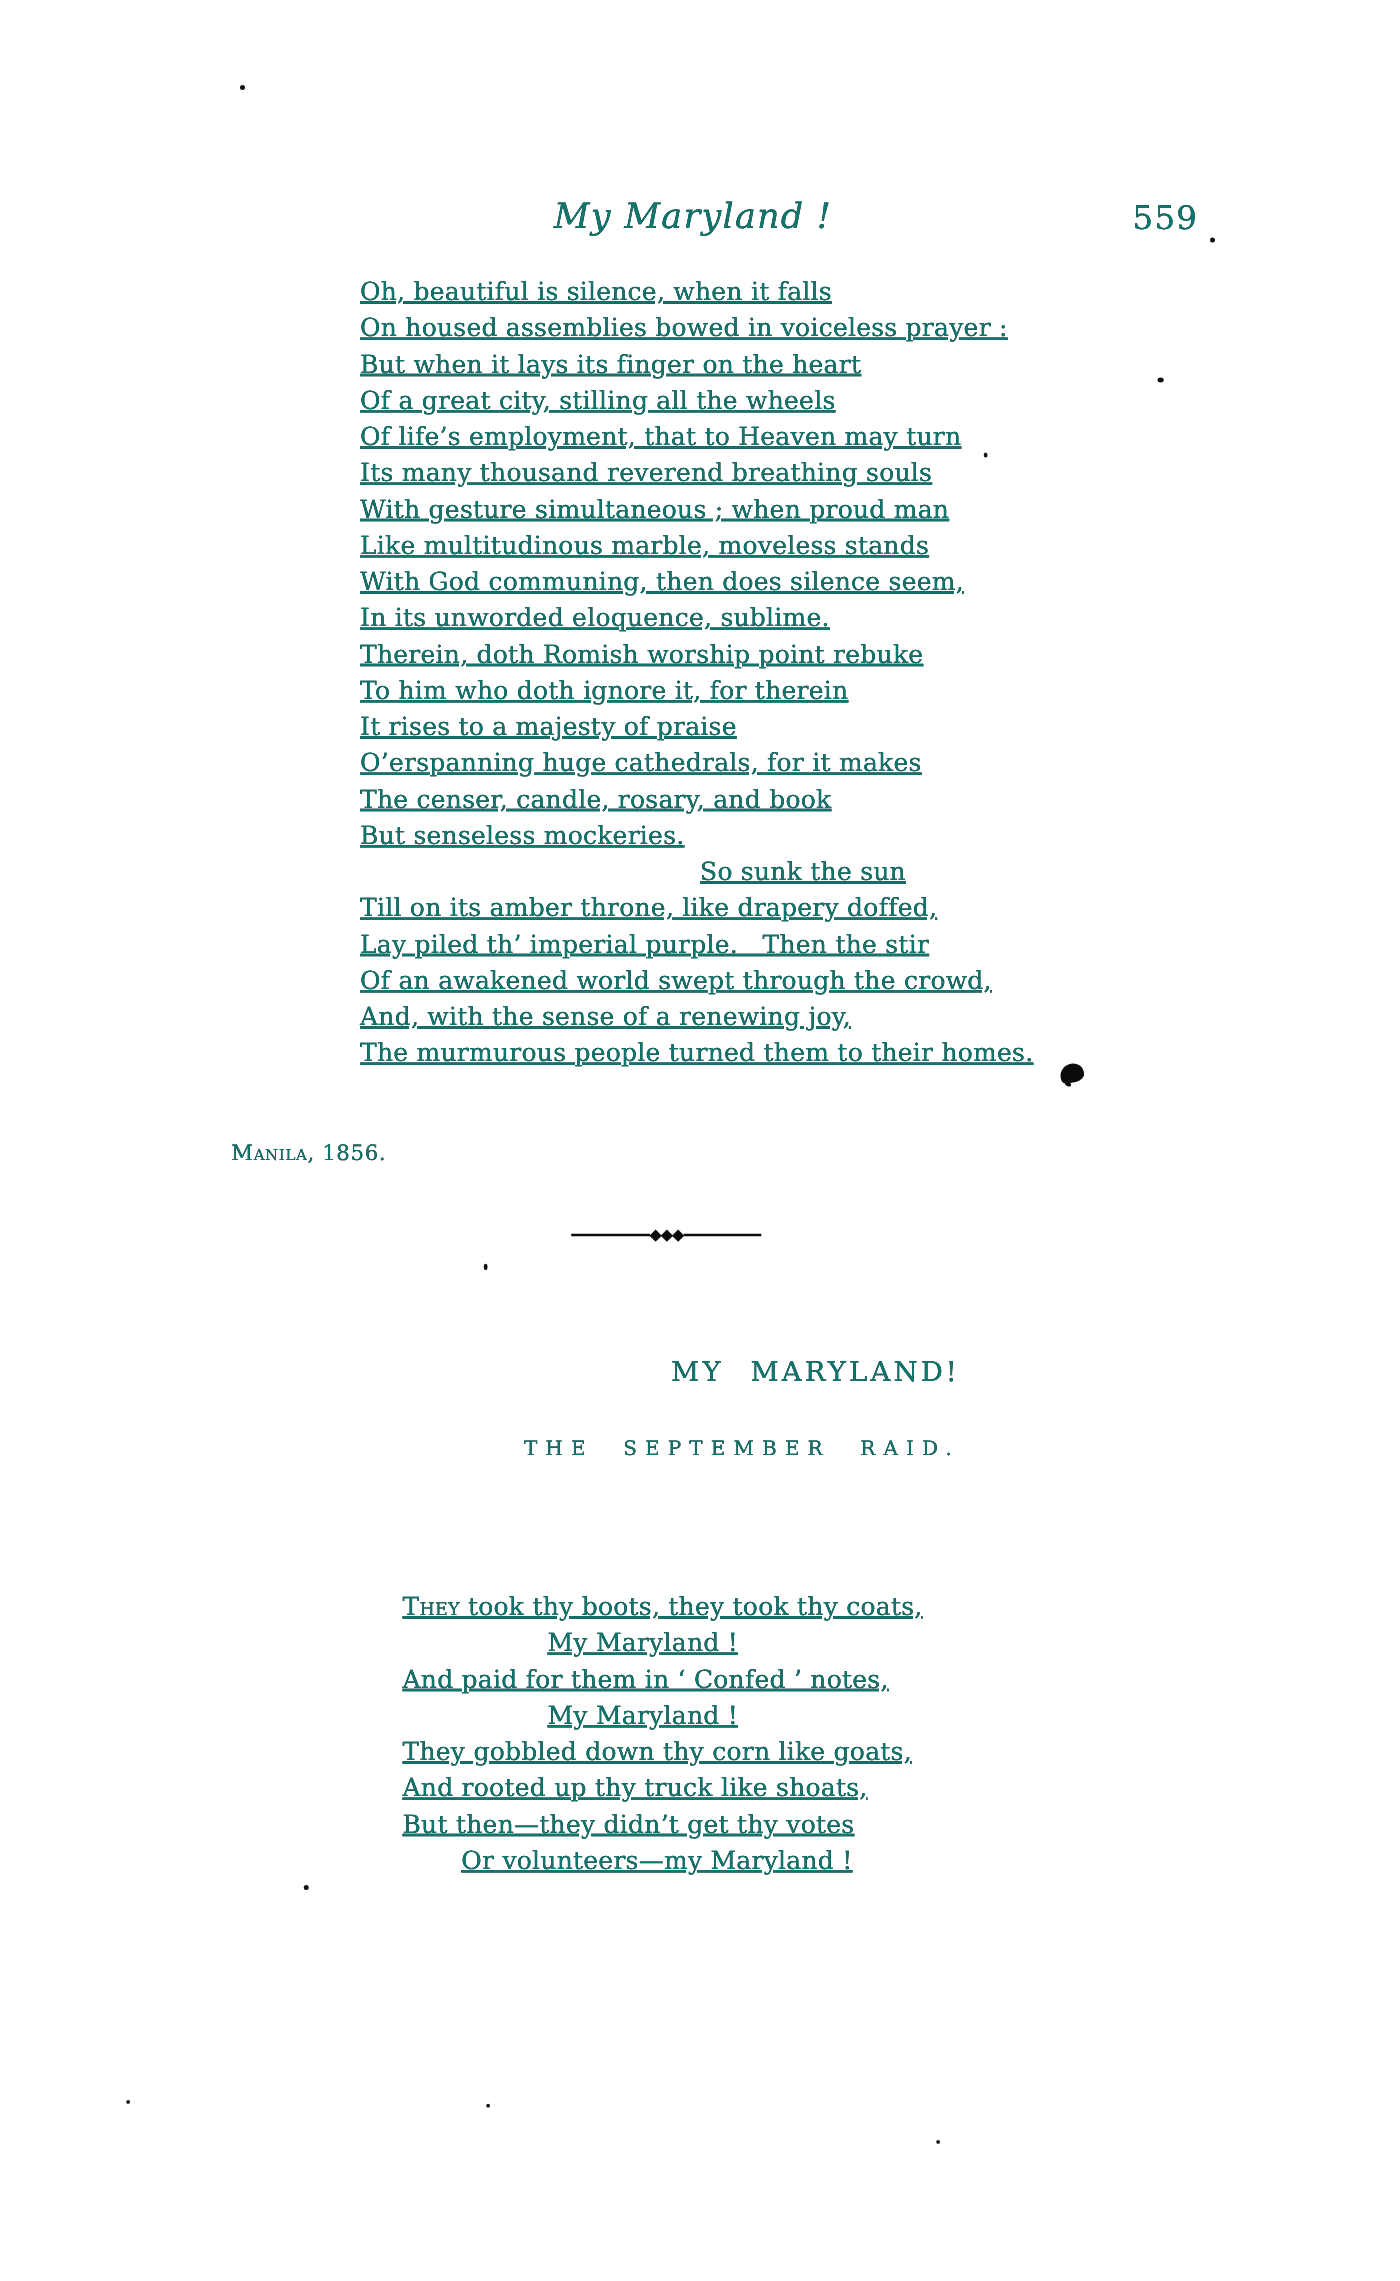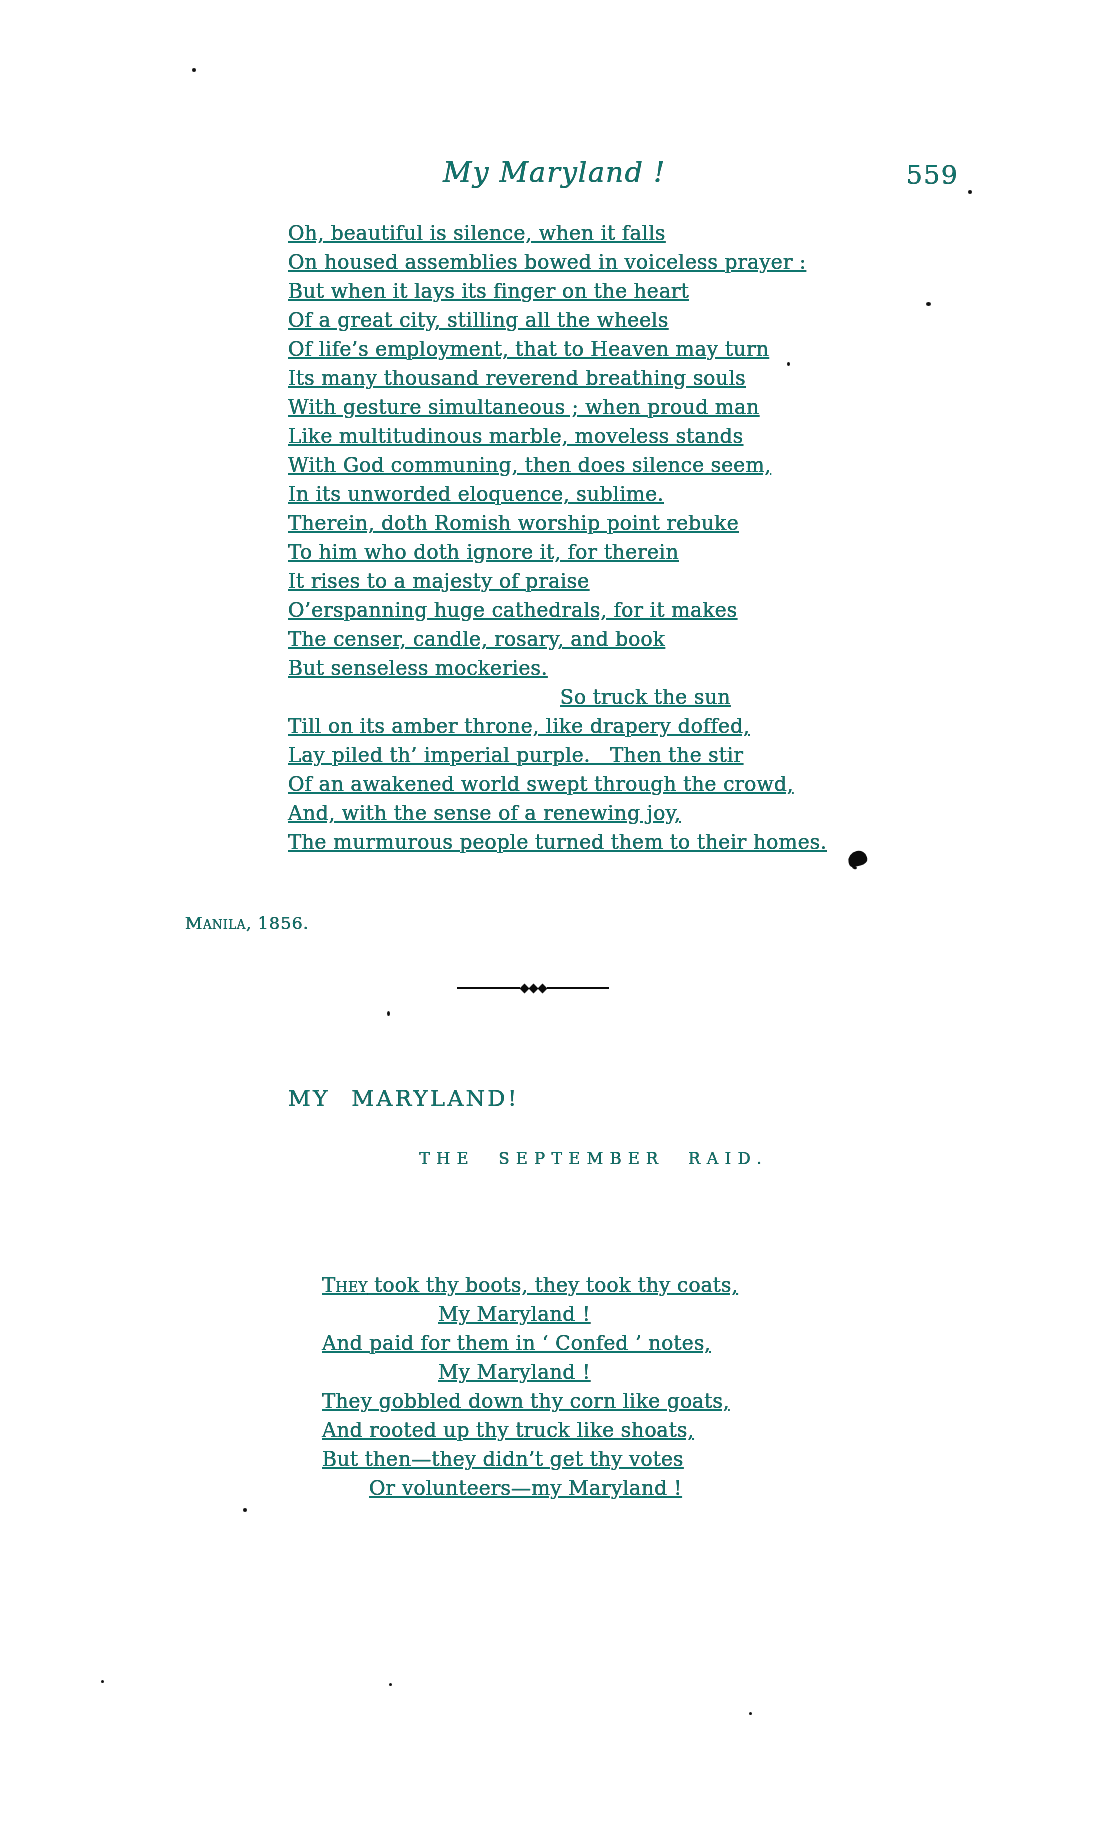--- a/index.html
+++ b/index.html
@@ -85,21 +85,21 @@
     transform: rotate(45deg);
     margin: 0 1px;
     flex: 0 0 auto;
   }
   
   .section-title {
     position: absolute;
     left: 288px;
     top: 1086px;
     width: 480px;
-    text-align: left;
+    text-align: right;
     font-size: 22px;
     letter-spacing: 2.5px;
     word-spacing: 12px;
     text-shadow: 0 0 0.5px #000;
   }
   .section-subtitle {
     position: absolute;
     left: 288px;
     top: 1149px;
     width: 480px;
@@ -154,21 +154,21 @@
     <div class="line">With gesture simultaneous ; when proud man</div>
     <div class="line">Like multitudinous marble, moveless stands</div>
     <div class="line">With God communing, then does silence seem,</div>
     <div class="line">In its unworded eloquence, sublime.</div>
     <div class="line">Therein, doth Romish worship point rebuke</div>
     <div class="line">To him who doth ignore it, for therein</div>
     <div class="line">It rises to a majesty of praise</div>
     <div class="line">O’erspanning huge cathedrals, for it makes</div>
     <div class="line">The censer, candle, rosary, and book</div>
     <div class="line">But senseless mockeries.</div>
-    <div class="line indent-sun">So truck the sun</div>
+    <div class="line indent-sun">So sunk the sun</div>
     <div class="line">Till on its amber throne, like drapery doffed,</div>
     <div class="line">Lay piled th’ imperial purple.   Then the stir</div>
     <div class="line">Of an awakened world swept through the crowd,</div>
     <div class="line">And, with the sense of a renewing joy,</div>
     <div class="line">The murmurous people turned them to their homes.</div>
   </div>
 
   <div class="attribution">Manila, 1856.</div>
 
   <div class="divider">

